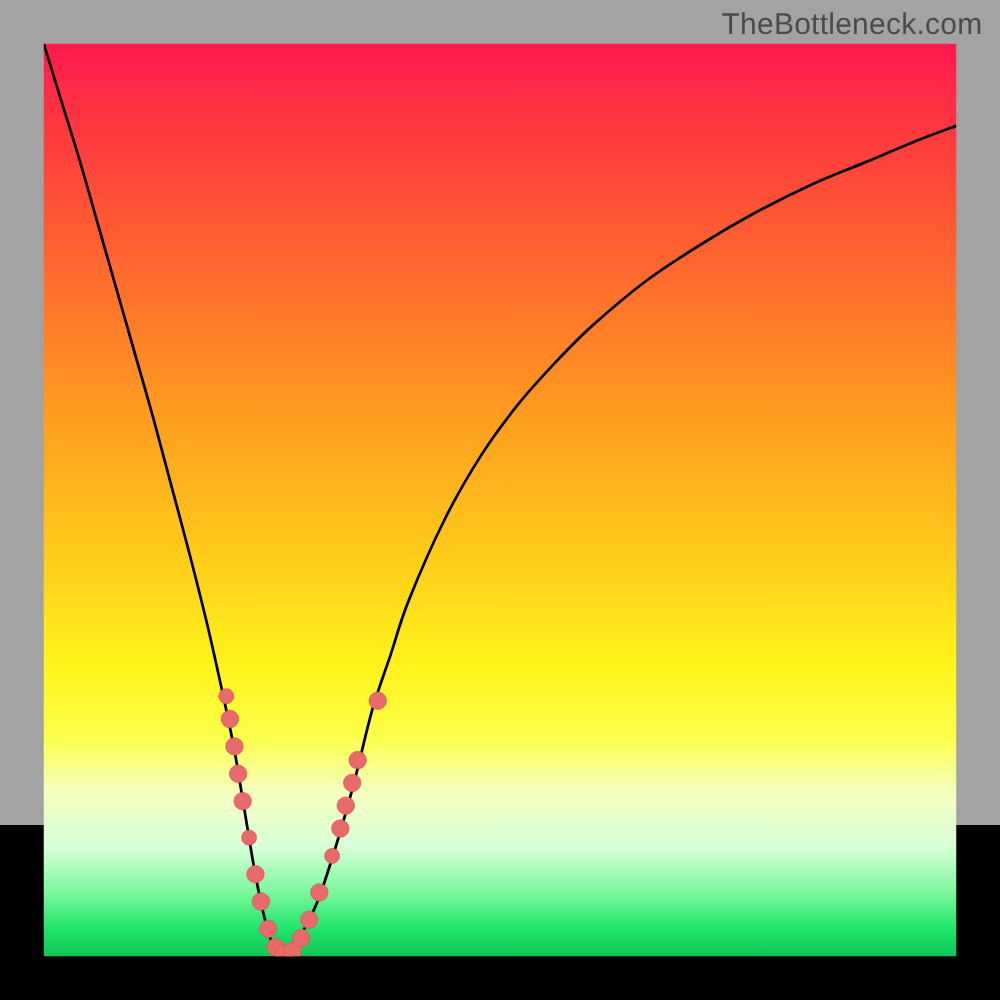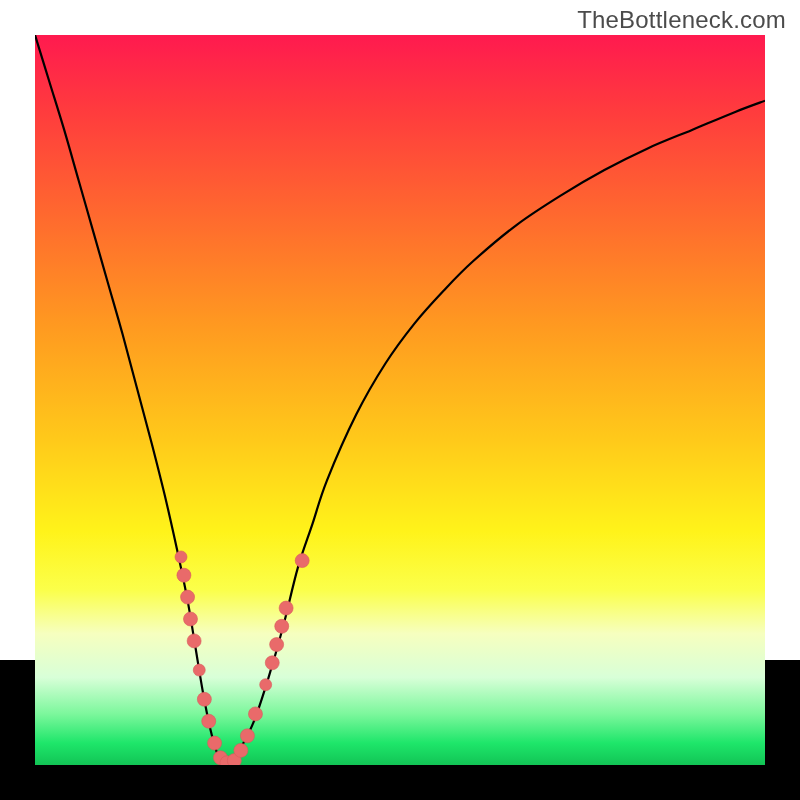--- a/index.html
+++ b/index.html
@@ -10,21 +10,21 @@
     overflow: hidden;
     background: #000;
     font-family: Arial, Helvetica, sans-serif;
   }
   .frame {
     position: absolute;
     left: 0;
     top: 0;
     width: 800px;
     height: 660px;
-    background: #ffffff;
+    background: #a3a3a3;
   }
   .plot {
     position: absolute;
     left: 35px;
     top: 35px;
     width: 730px;
     height: 730px;
     background: linear-gradient(to bottom,
       #ff1a4f 0%,
       #ff3a3e 10%,

